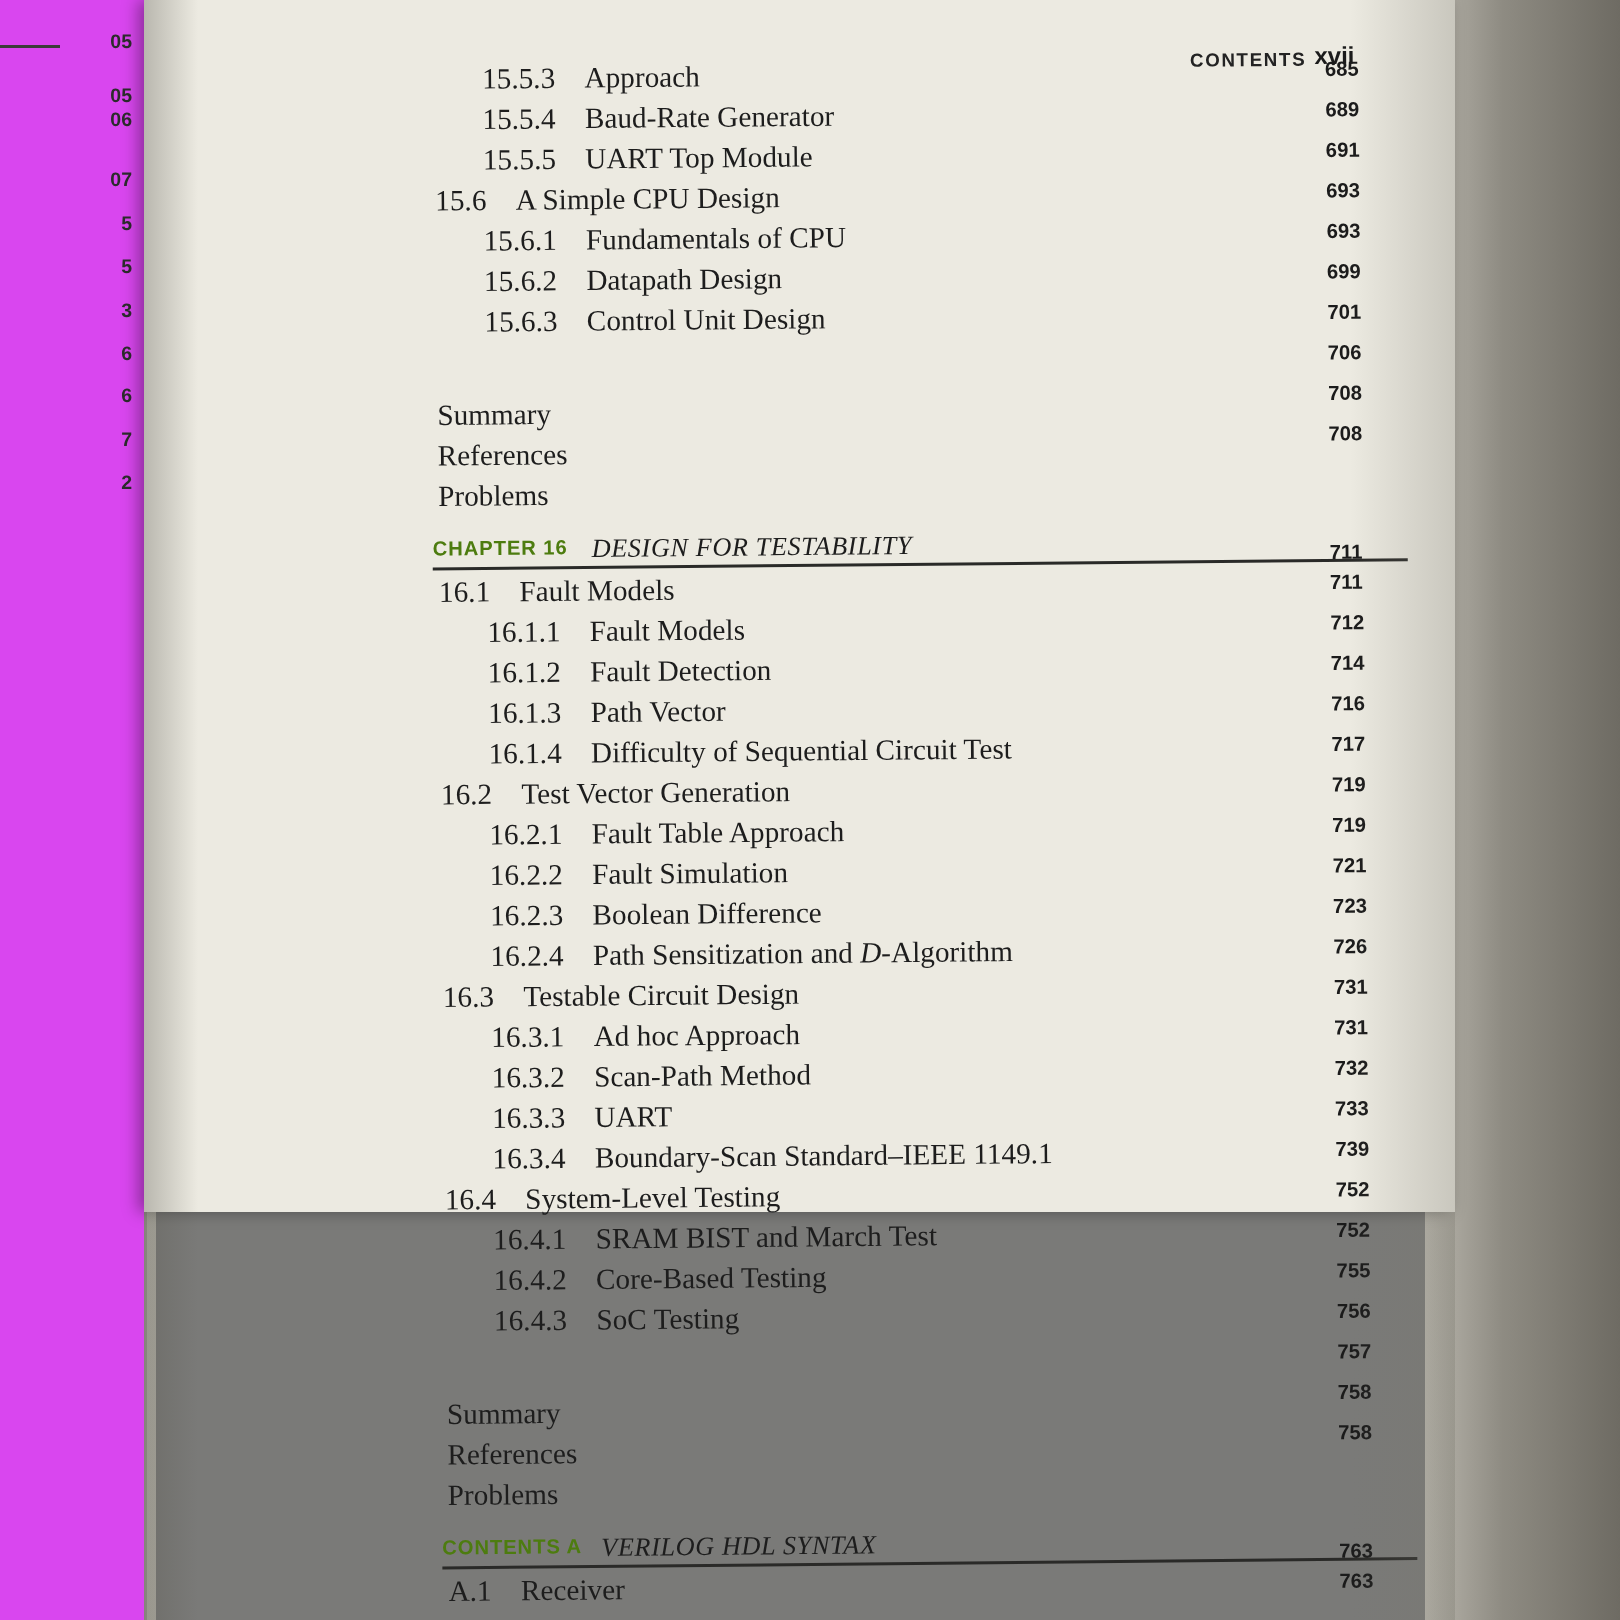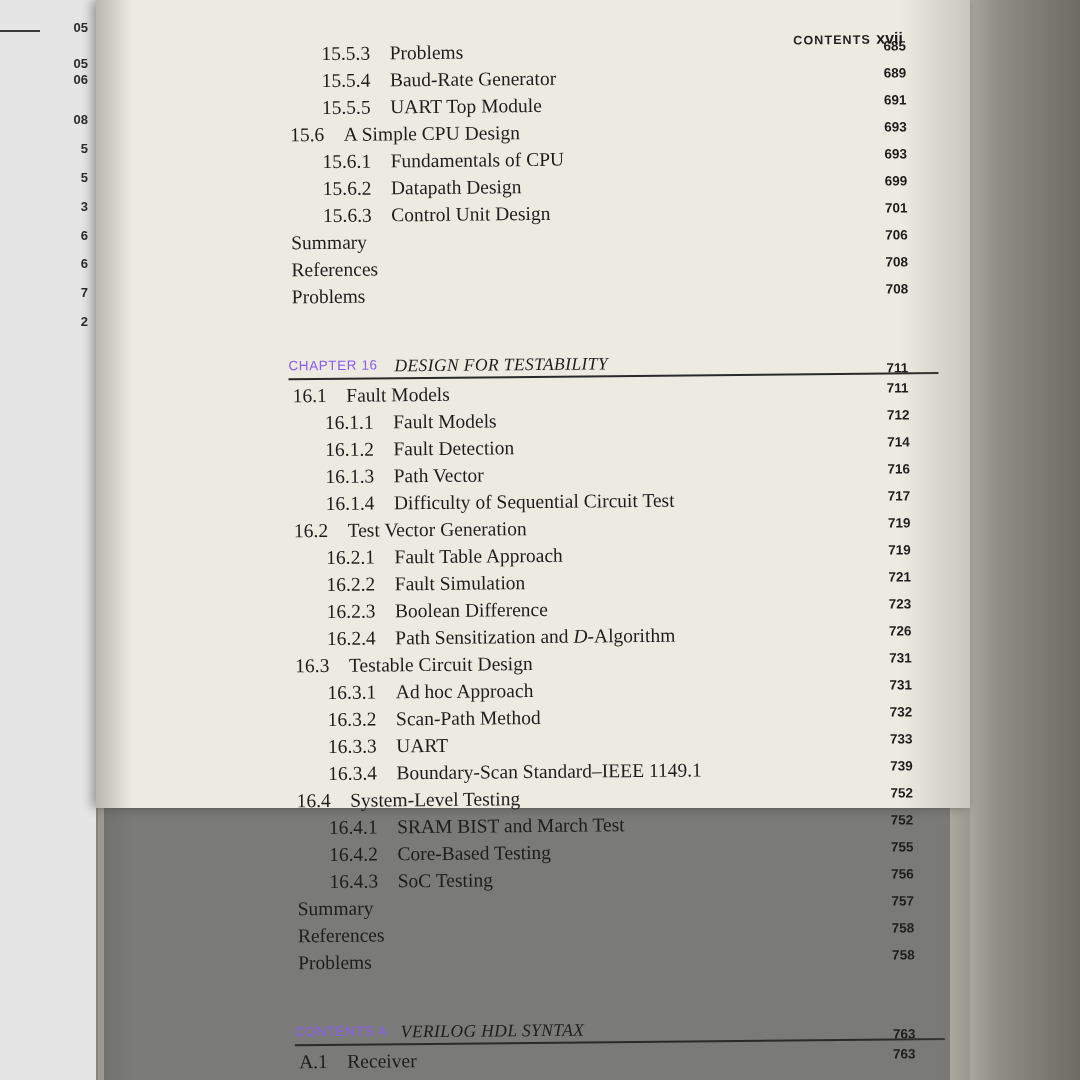--- a/index.html
+++ b/index.html
@@ -26,21 +26,21 @@
     position: absolute;
     top: 0; left: 0;
     width: 104px; height: 1080px;
     background: linear-gradient(to right, #c8c6bd 0%, #d6d4cb 55%, #b4b2a8 100%);
   }
   
   .prev-page {
     position: absolute;
     top: 0; left: 0;
     width: 96px; height: 1080px;
-    background: #e5e5e5;
+    background: #d946ef;
     border-right: 2px solid #9d9b92;
     overflow: hidden;
   }
   .prev-page .pn {
     position: absolute;
     right: 8px;
     font-family: "Liberation Sans", sans-serif;
     font-size: 13px;
     font-weight: bold;
     color: #2c2c2c;
@@ -115,42 +115,42 @@
   }
   .lbl {
     position: absolute;
     white-space: nowrap;
     color: #1d1d1d;
     font-size: 19.5px;
     line-height: 1;
   }
   .lbl.lvl1 { left: 196px; }
   .lbl.lvl2 { left: 228px; }
-  .lbl.back { left: 196px; }
+  .lbl.back { left: 196px; margin-top: 35px; }
   .pg {
     position: absolute;
     left: 790px;
     font-family: "Liberation Sans", sans-serif;
     font-size: 13.5px;
     font-weight: bold;
     color: #1b1b1b;
   }
   .chapter-head {
     position: relative;
     height: 42px;
   }
   .chapter-head .ch-no {
     position: absolute;
     left: 192px;
     top: 14px;
     font-family: "Liberation Sans", sans-serif;
     font-size: 13.5px;
-    font-weight: normal;
+    font-weight: bold;
     letter-spacing: 0.6px;
-    color: #8b5cf6;
+    color: #4d7c0f;
   }
   .chapter-head .ch-title {
     position: absolute;
     left: 298px;
     top: 12px;
     font-style: italic;
     font-size: 17.5px;
     letter-spacing: 0.4px;
     color: #1d1d1d;
   }
@@ -180,40 +180,40 @@
 <div id="page">
 
   <div class="bg-right"></div>
   <div class="bg-left"></div>
 
   <div class="prev-page">
     <div class="prev-rule" style="top:30px;"></div>
     <div class="pn" style="top:20px;">05</div>
     <div class="pn" style="top:56px;">05</div>
     <div class="pn" style="top:72px;">06</div>
-    <div class="pn" style="top:112px;">08</div>
+    <div class="pn" style="top:112px;">07</div>
     <div class="pn" style="top:141px;">5</div>
     <div class="pn" style="top:170px;">5</div>
     <div class="pn" style="top:199px;">3</div>
     <div class="pn" style="top:228px;">6</div>
     <div class="pn" style="top:256px;">6</div>
     <div class="pn" style="top:285px;">7</div>
     <div class="pn" style="top:314px;">2</div>
   </div>
 
   <div class="sheet">
     <div class="content">
 
       <div class="running-head">CONTENTS</div>
       <div class="folio">xvii</div>
 
       <div class="toc">
 
         <div class="row">
-          <span class="lbl lvl2">15.5.3 Problems</span>
+          <span class="lbl lvl2">15.5.3 Approach</span>
           <span class="pg">685</span>
         </div>
         <div class="row">
           <span class="lbl lvl2">15.5.4 Baud-Rate Generator</span>
           <span class="pg">689</span>
         </div>
         <div class="row">
           <span class="lbl lvl2">15.5.5 UART Top Module</span>
           <span class="pg">691</span>
         </div>

